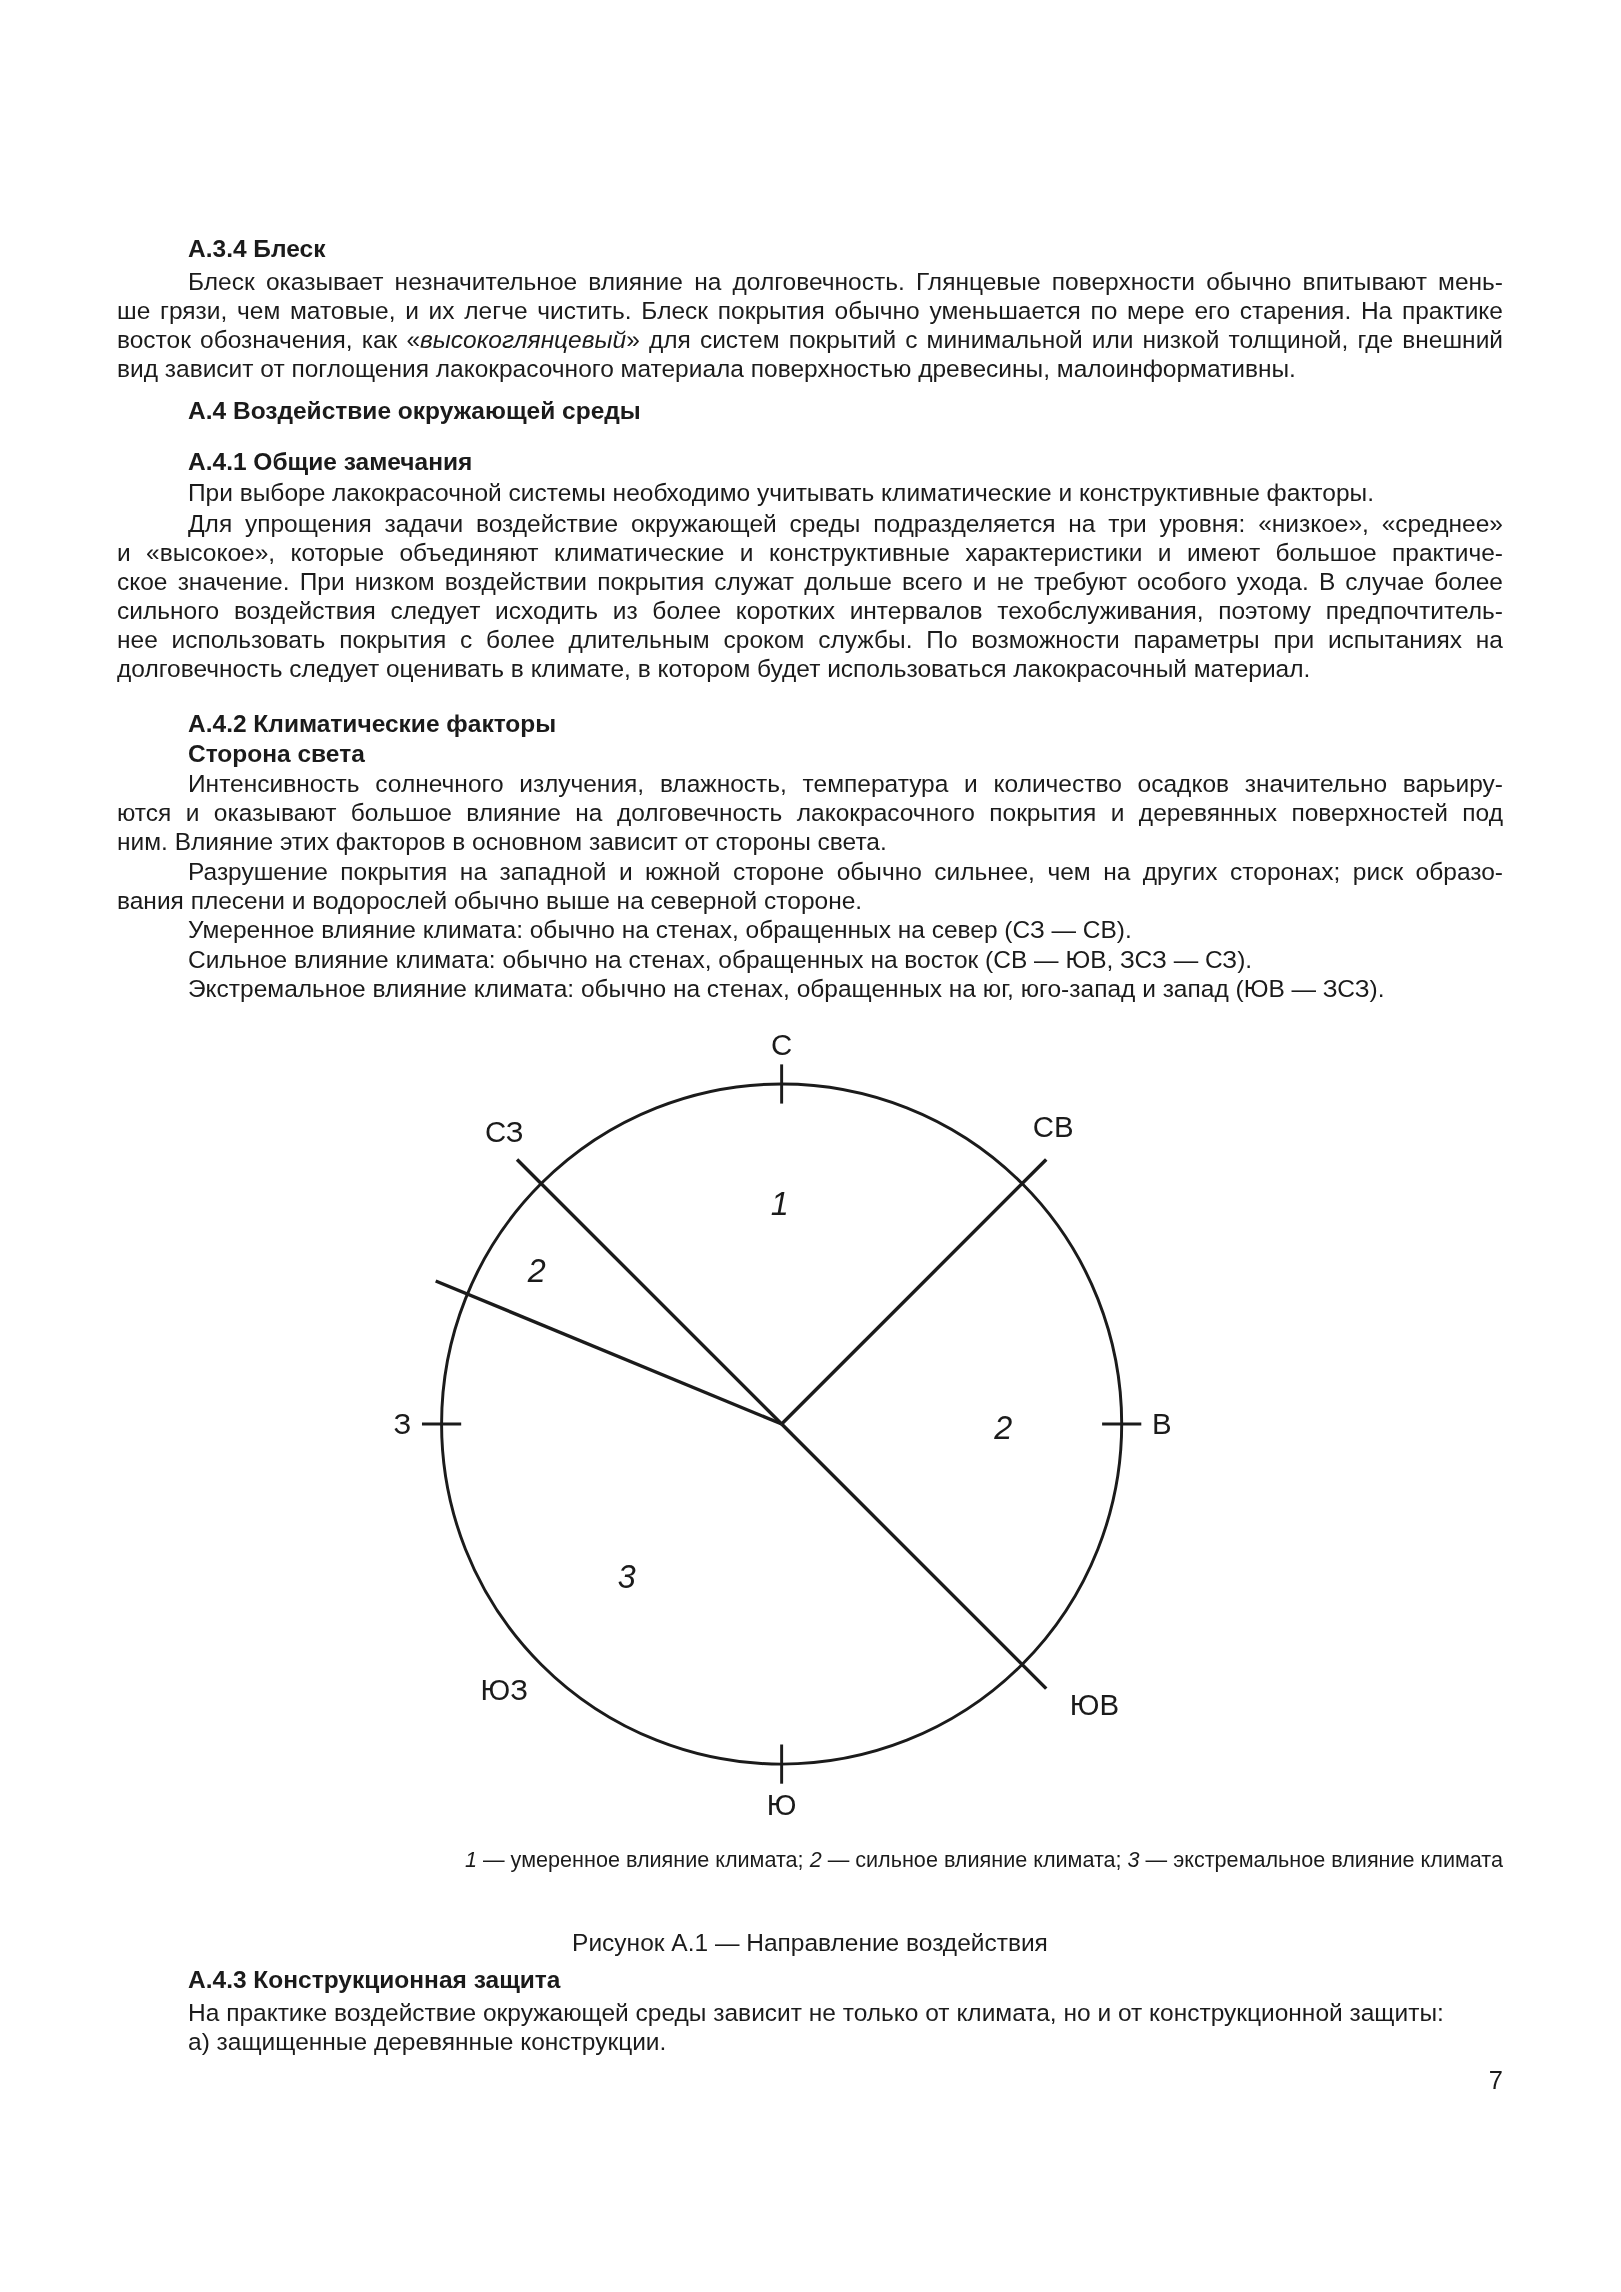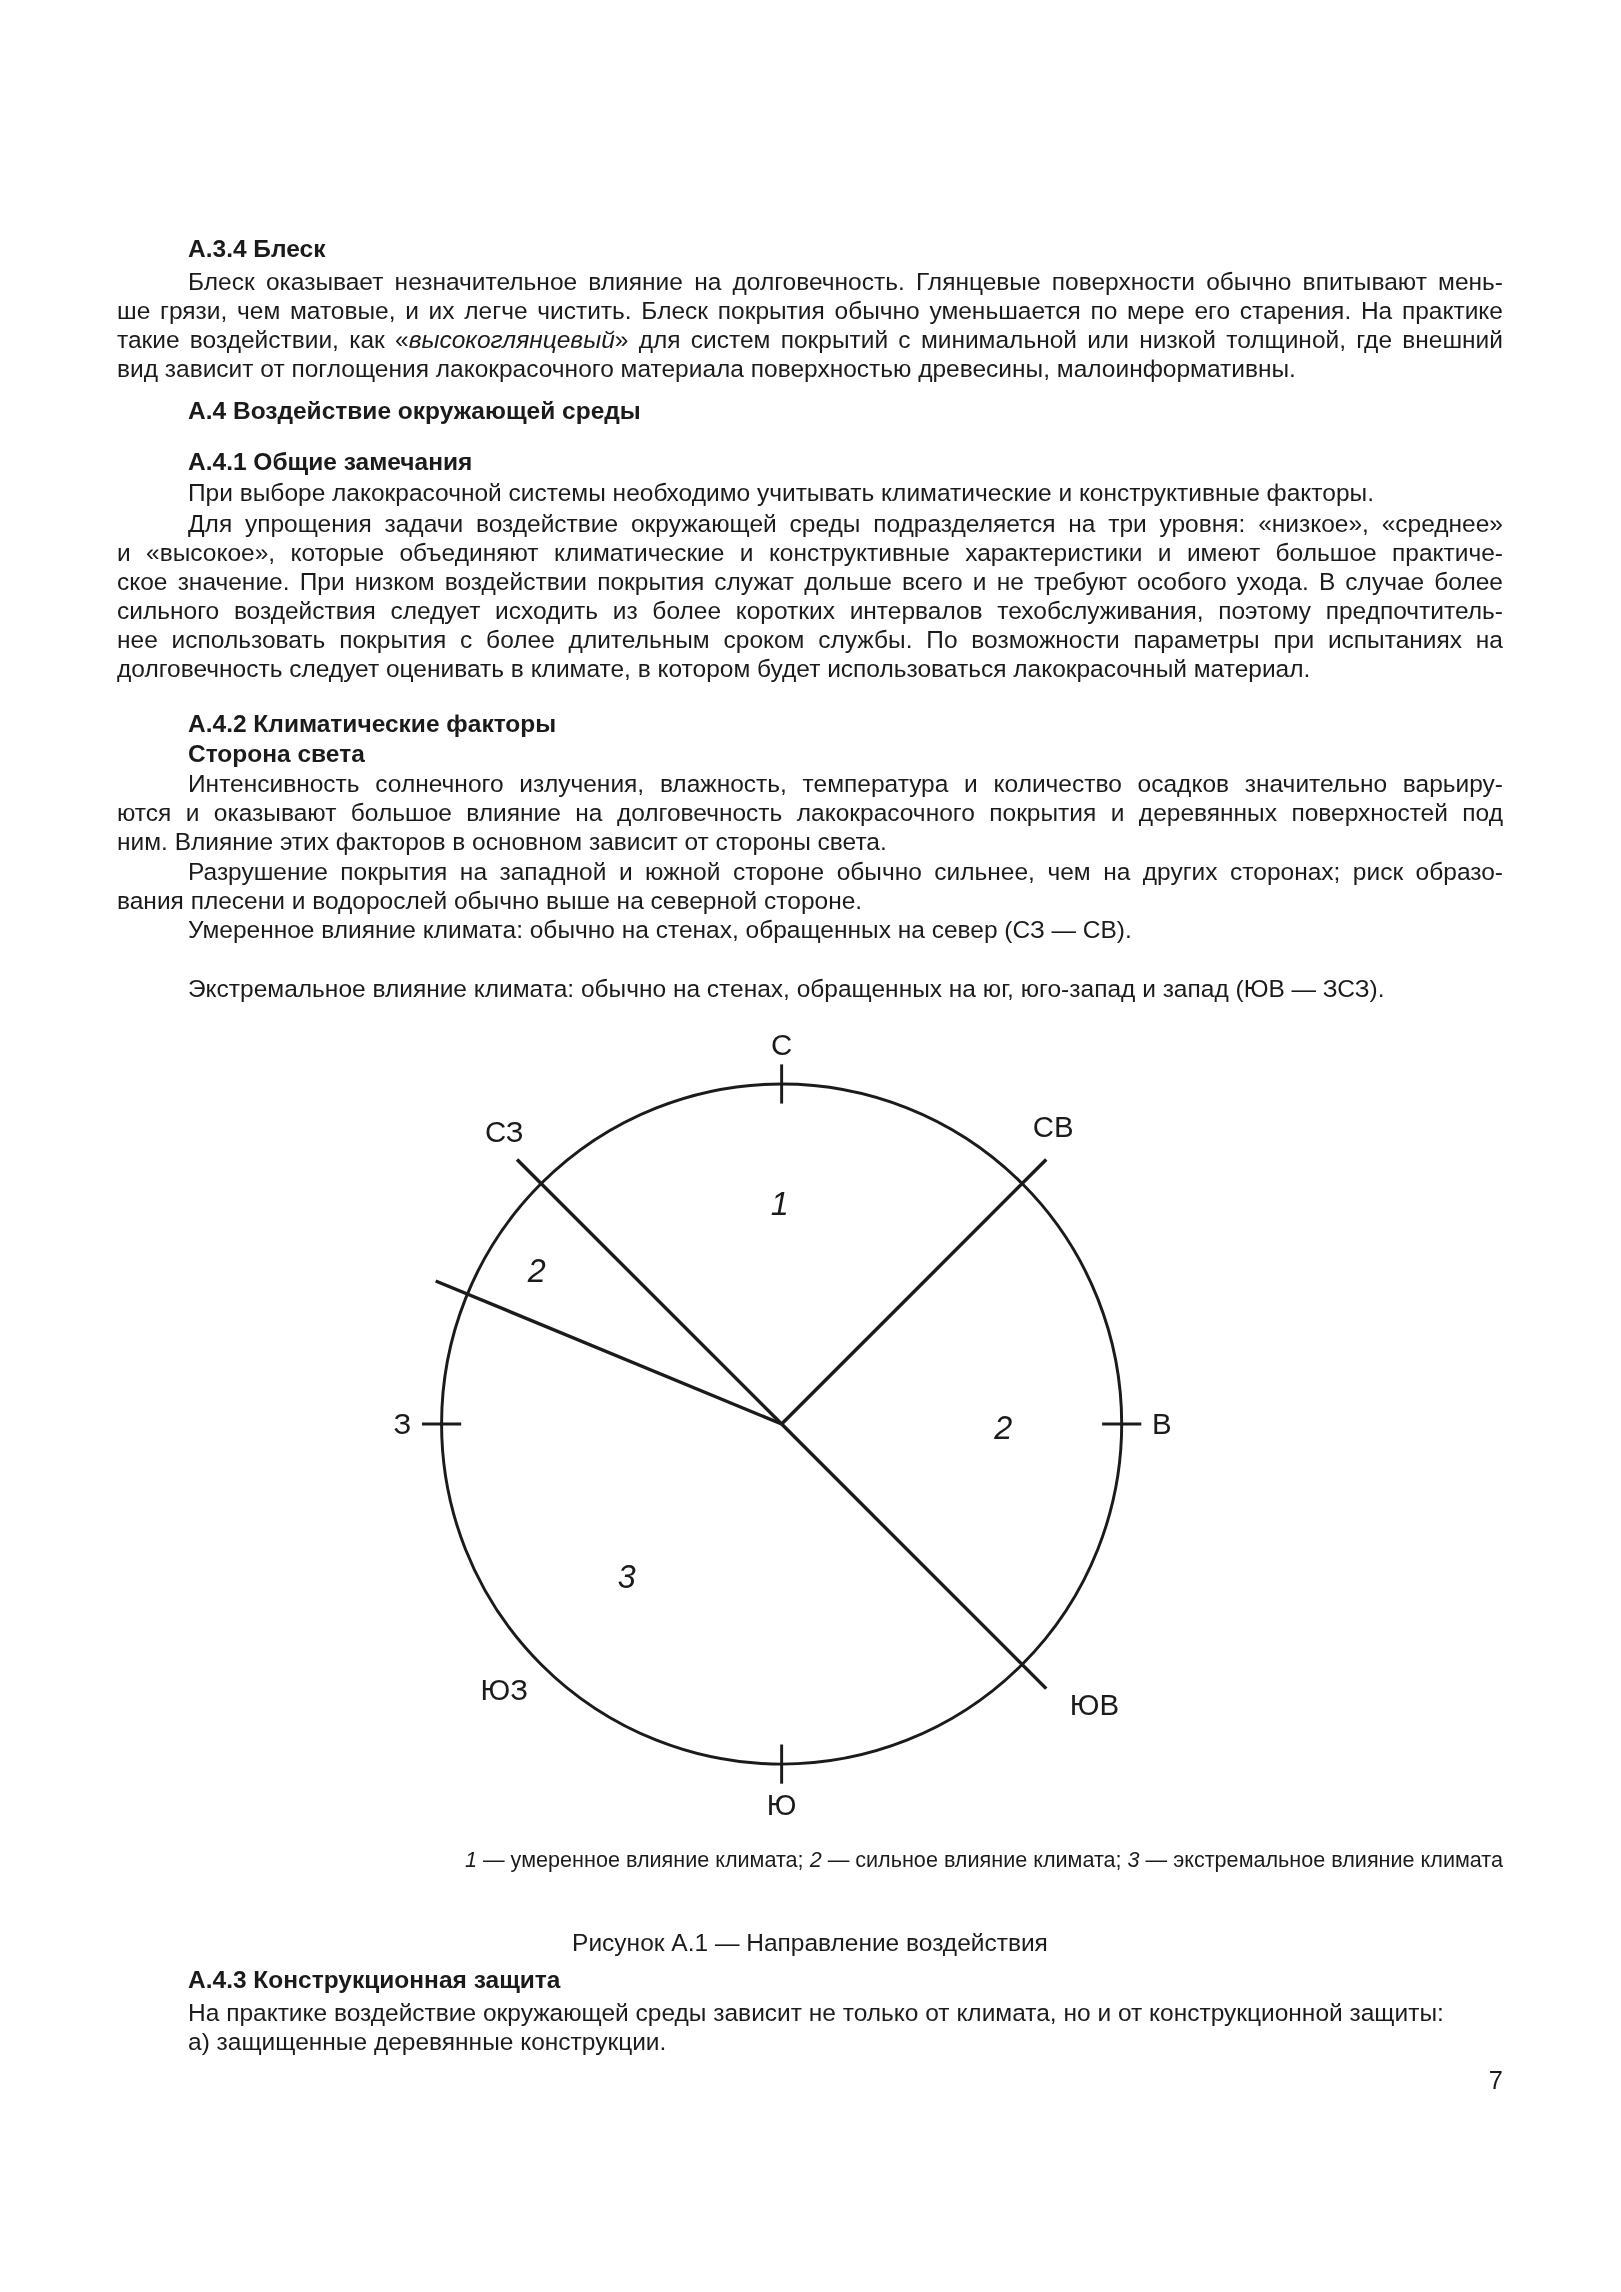--- a/index.html
+++ b/index.html
@@ -32,21 +32,21 @@
 <body>
 
 <div class="page">
 
 
   <div class="abs h" style="top:235px">А.3.4 Блеск</div>
 
   <div class="abs para" style="top:267px">
     <div class="ln just ind">Блеск оказывает незначительное влияние на долговечность. Глянцевые поверхности обычно впитывают мень-</div>
     <div class="ln just">ше грязи, чем матовые, и их легче чистить. Блеск покрытия обычно уменьшается по мере его старения. На практике</div>
-    <div class="ln just"><span>такие воздействии, как «</span><span class="it">высокоглянцевый</span><span>» для систем покрытий с минимальной или низкой толщиной, где внешний</span></div>
+    <div class="ln just"><span>восток обозначения, как «</span><span class="it">высокоглянцевый</span><span>» для систем покрытий с минимальной или низкой толщиной, где внешний</span></div>
     <div class="ln">вид зависит от поглощения лакокрасочного материала поверхностью древесины, малоинформативны.</div>
   </div>
 
   <div class="abs h" style="top:397px">А.4 Воздействие окружающей среды</div>
 
   <div class="abs h" style="top:448px">А.4.1 Общие замечания</div>
 
   <div class="abs single" style="top:478px">При выборе лакокрасочной системы необходимо учитывать климатические и конструктивные факторы.</div>
 
   <div class="abs para" style="top:509px">
@@ -67,20 +67,21 @@
       <div class="ln just">ются и оказывают большое влияние на долговечность лакокрасочного покрытия и деревянных поверхностей под</div>
       <div class="ln">ним. Влияние этих факторов в основном зависит от стороны света.</div>
     </div>
 
   <div class="abs para" style="top:857px">
       <div class="ln just ind">Разрушение покрытия на западной и южной стороне обычно сильнее, чем на других сторонах; риск образо-</div>
       <div class="ln">вания плесени и водорослей обычно выше на северной стороне.</div>
     </div>
 
   <div class="abs single" style="top:915px">Умеренное влияние климата: обычно на стенах, обращенных на север (СЗ — СВ).</div>
+  <div class="abs single" style="top:945px">Сильное влияние климата: обычно на стенах, обращенных на восток (СВ — ЮВ, ЗСЗ — СЗ).</div>
   <div class="abs single" style="top:974px">Экстремальное влияние климата: обычно на стенах, обращенных на юг, юго-запад и запад (ЮВ — ЗСЗ).</div>
 
   <svg class="fig" width="931" height="814" viewBox="0 0 950 830">
     <circle cx="468" cy="413" r="347" fill="none" stroke="#1b1b1b" stroke-width="3"></circle>
 
     <line x1="468" y1="46" x2="468" y2="86" stroke="#1b1b1b" stroke-width="3"></line>
     <line x1="468" y1="740" x2="468" y2="780" stroke="#1b1b1b" stroke-width="3"></line>
     <line x1="101" y1="413" x2="141" y2="413" stroke="#1b1b1b" stroke-width="3"></line>
     <line x1="795" y1="413" x2="835" y2="413" stroke="#1b1b1b" stroke-width="3"></line>
 

